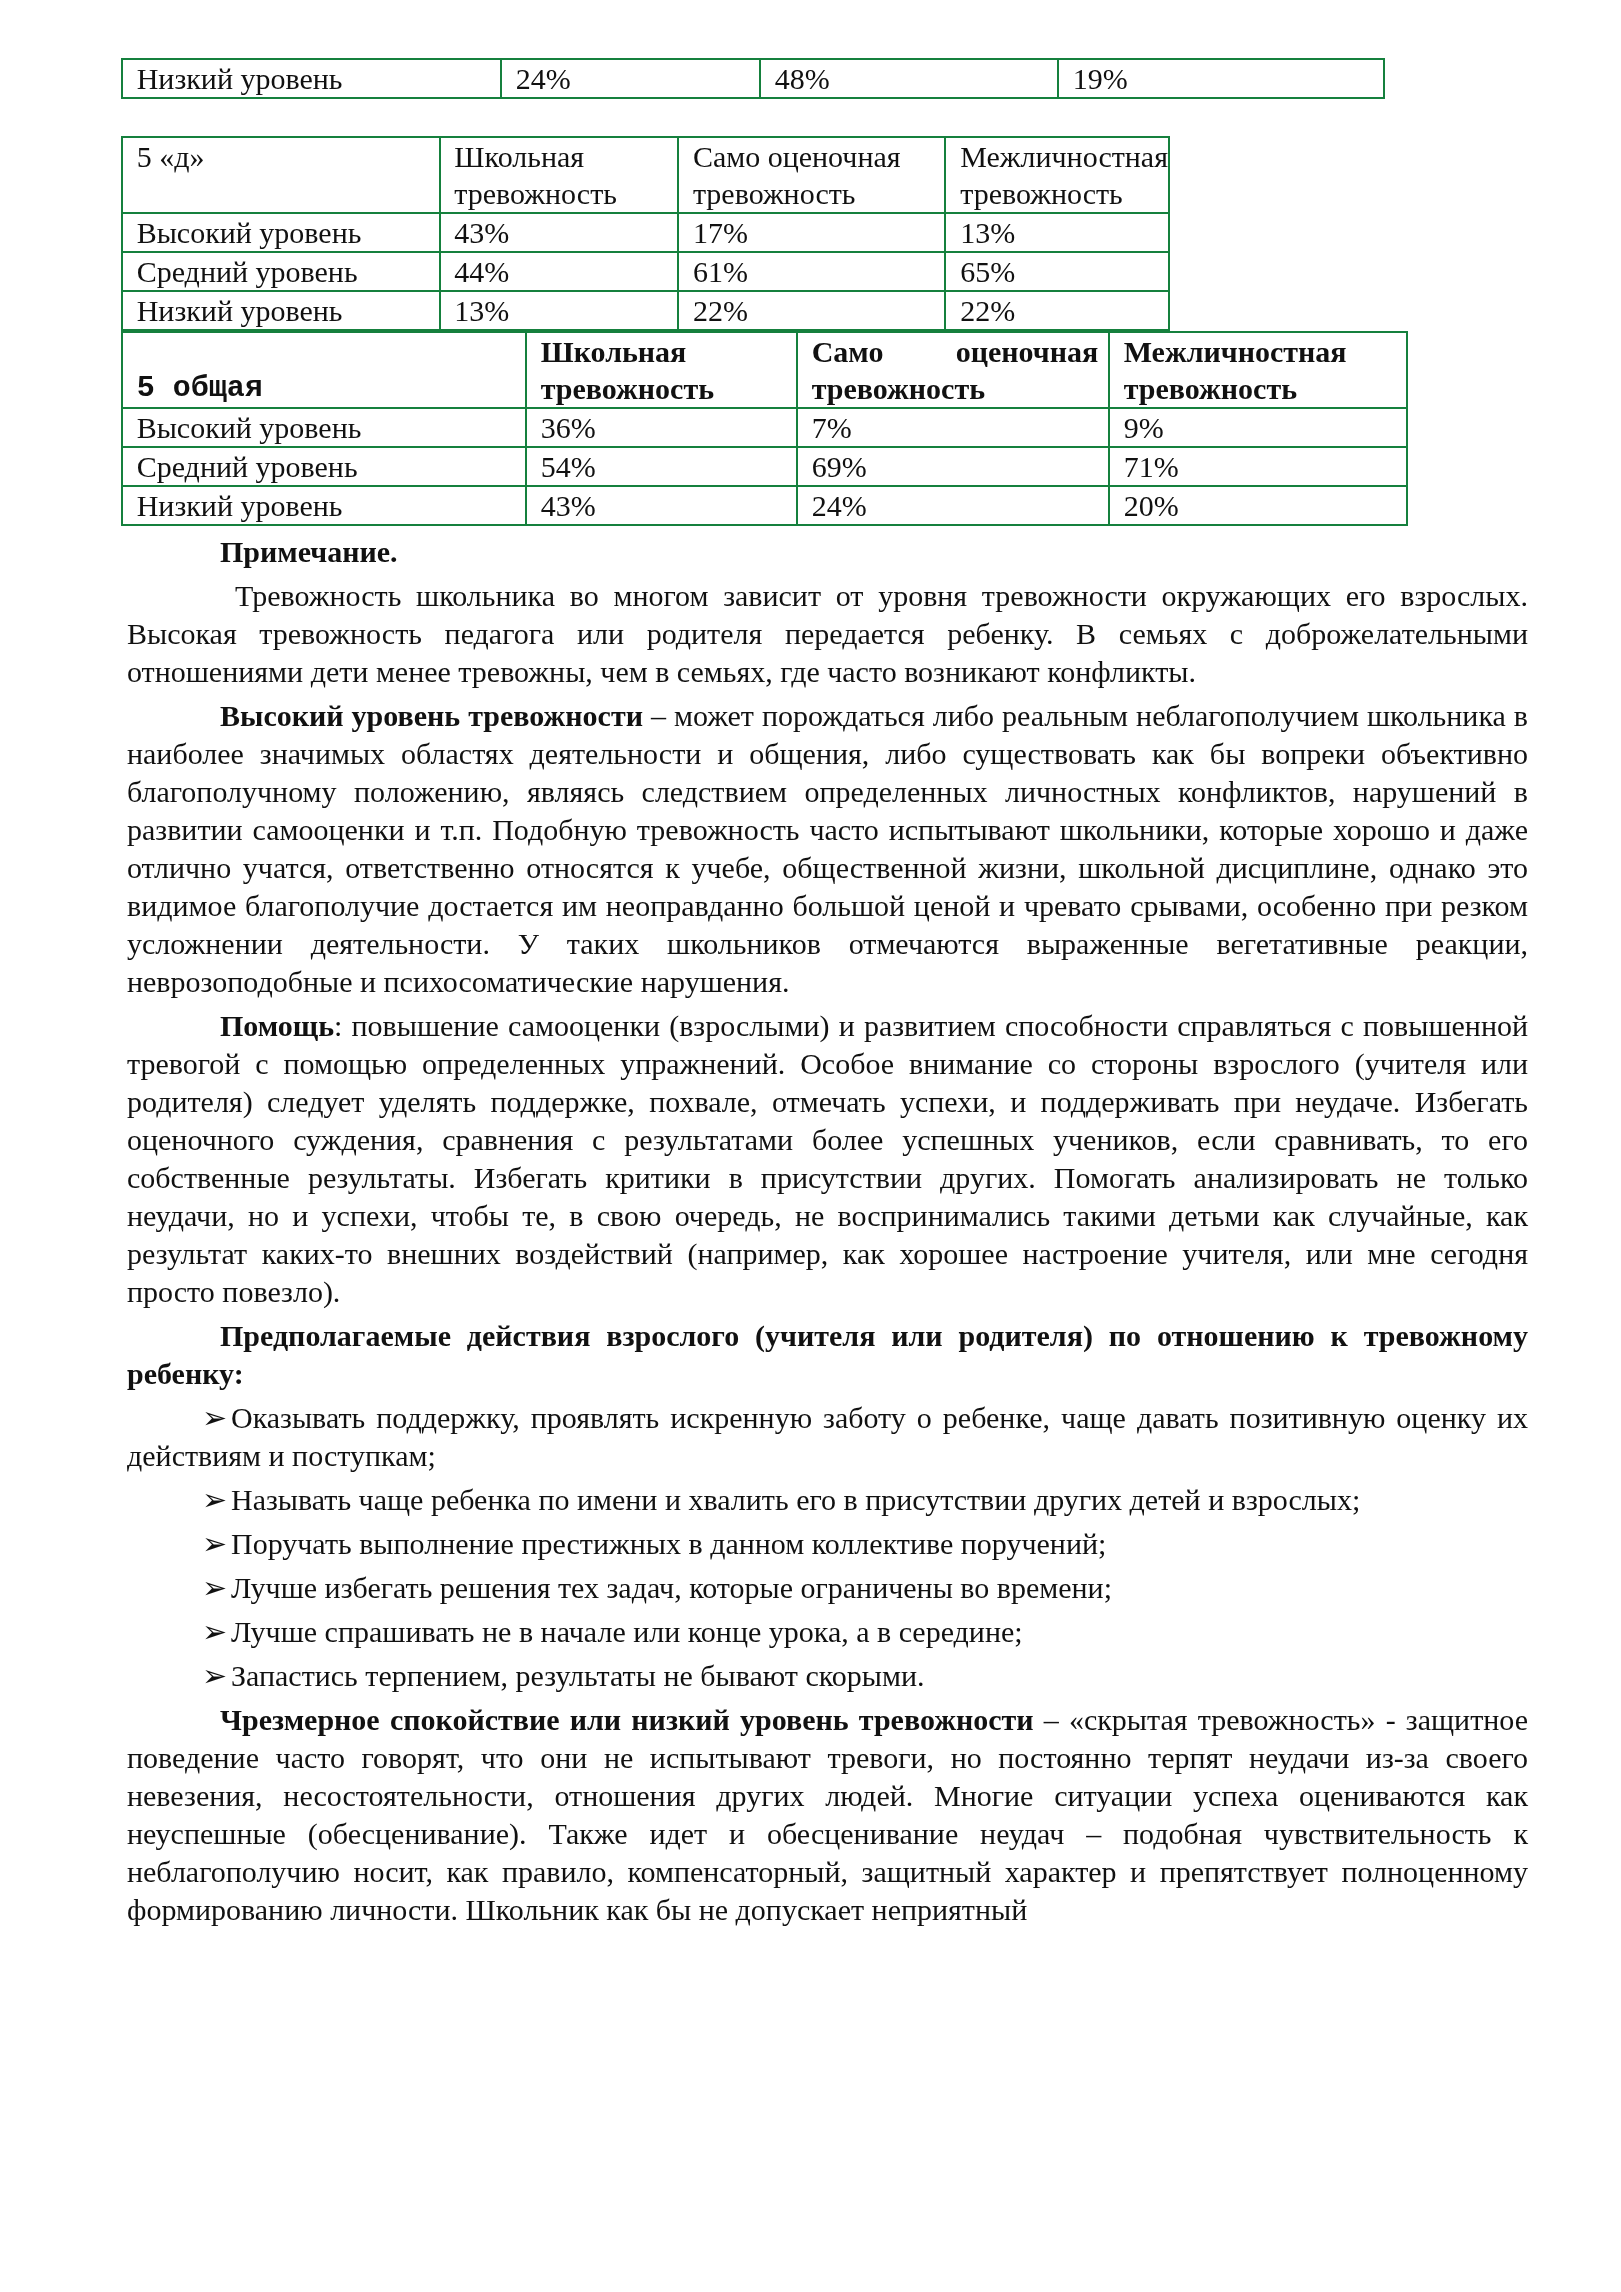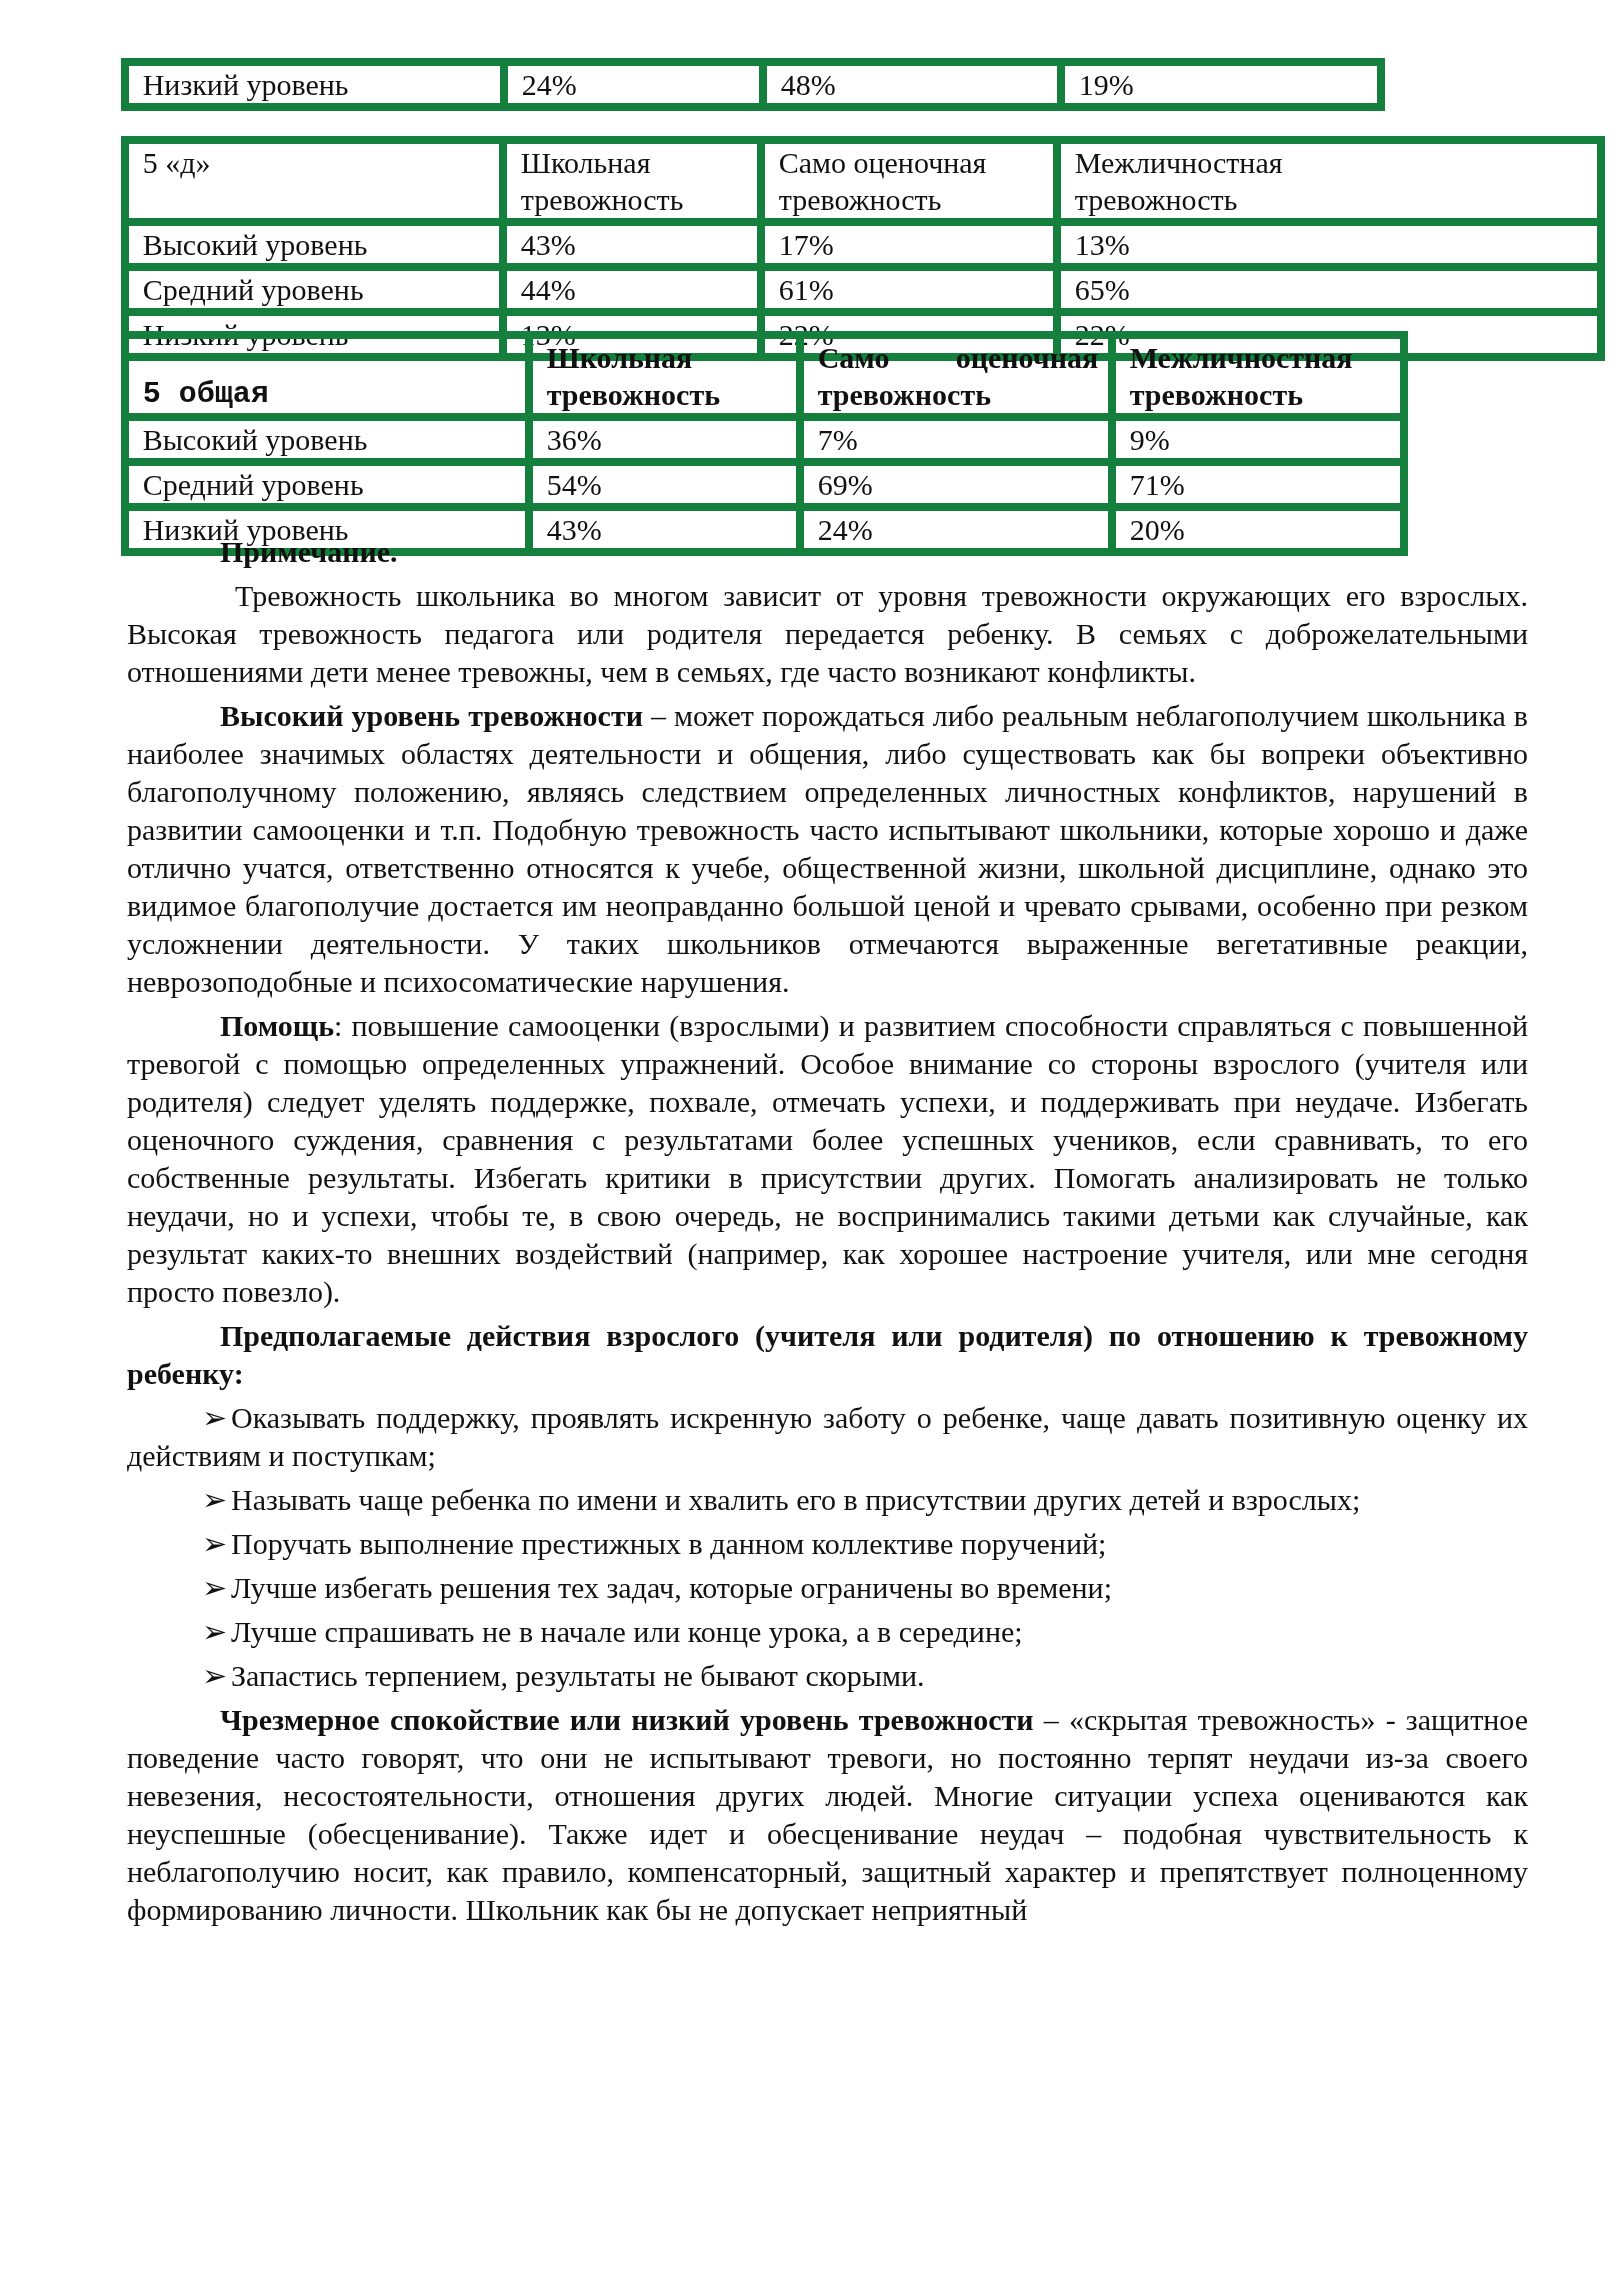--- a/index.html
+++ b/index.html
@@ -2,25 +2,25 @@
 <html><head>
 <meta charset="utf-8">
 <style>
   html, body { margin: 0; padding: 0; background: #ffffff; }
   body {
     width: 1621px; height: 2293px; position: relative; overflow: hidden;
     font-family: "Liberation Serif", "DejaVu Serif", serif;
     color: #111111;
   }
   .tbl { position: absolute; border-collapse: collapse; font-size: 30px; line-height: 37px; }
-  .tbl td { border: 8px solid #15803d; padding: 0 0 0 13.7px; vertical-align: top; }
+  .tbl td { border: 2px solid #15803d; padding: 0 0 0 13.7px; vertical-align: top; }
   .tbl td.hdr { vertical-align: top; }
   #t1 { left: 121px; top: 58px; width: 1264px; }
   #t1 td { height: 37px; }
-  #t2 { left: 121px; top: 136px; width: 1484px; }
+  #t2 { left: 121px; top: 136px; width: 1049px; }
   #t2 td { height: 37px; }
   #t3 { left: 121px; top: 331px; width: 1287px; }
   #t3 td { height: 37px; }
   #t3 .bold { font-weight: bold; }
   .bottom { vertical-align: bottom !important; font-family: Liberation Mono, monospace; }
 
   .text {
     position: absolute; left: 121px; top: 527px; width: 1413px;
     font-size: 30px; line-height: 38px; text-align: justify;
   }

